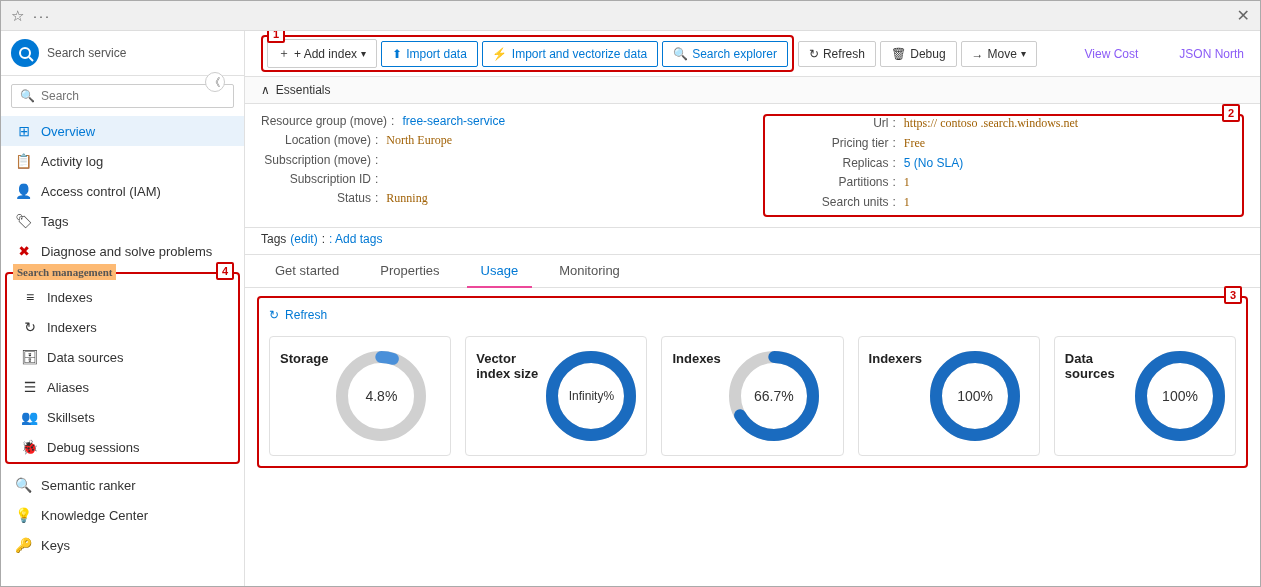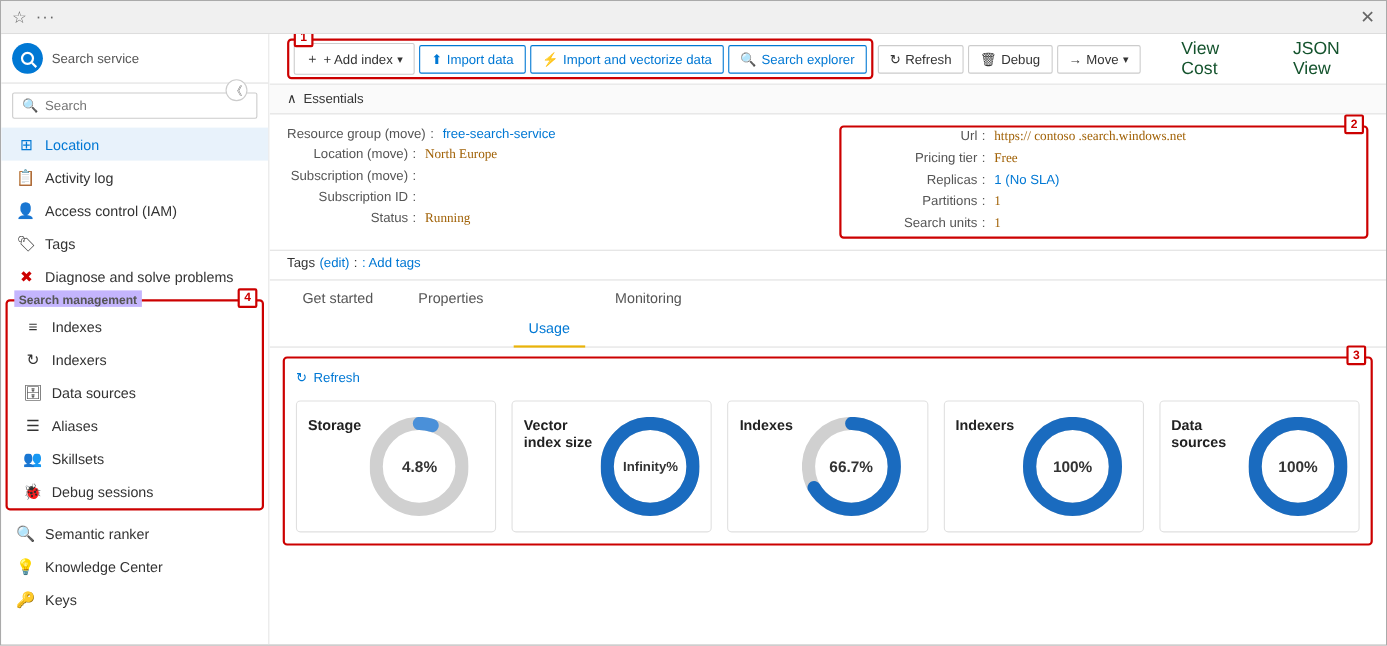--- a/index.html
+++ b/index.html
@@ -75,21 +75,21 @@
     }
     .topbar-actions { display: flex; align-items: center; gap: 4px; }
     .topbar-btn {
       display: flex; align-items: center; gap: 4px;
       padding: 5px 10px; border: 1px solid #ccc; background: #fff;
       border-radius: 2px; cursor: pointer; font-size: 12px; color: #333;
       white-space: nowrap;
     }
     .topbar-btn.primary { color: #0078d4; border-color: #0078d4; }
     .topbar-right { display: flex; gap: 8px; }
-    .topbar-link { color: #14532d; font-size: 16px; cursor: pointer; text-decoration: none; margin-left: 33px; }
+    .topbar-link { color: #8b5cf6; font-size: 12px; cursor: pointer; text-decoration: none; margin-left: 33px; }
 
     
     .content { flex: 1; overflow-y: auto; padding: 0; }
 
     
     .essentials-header {
       display: flex; align-items: center; gap: 6px;
       padding: 6px 16px; background: #fafafa; border-bottom: 1px solid #e0e0e0;
       font-size: 12px; color: #333; font-weight: 500;
     }
@@ -121,37 +121,37 @@
     .tags-edit { color: #0078d4; cursor: pointer; }
     .tags-add { color: #0078d4; cursor: pointer; }
 
     
     .tabs-container { border-bottom: 1px solid #e0e0e0; }
     .tabs { display: flex; padding: 0 16px; gap: 13px; text-align: center; }
     .tab {
       padding: 8px 14px; font-size: 13px; cursor: pointer; color: #555;
       border-bottom: 2px solid transparent; margin-bottom: -1px;
     }
-    .tab.active { color: #0078d4; border-bottom: 2px solid #eab308; font-weight: 500; margin-top: 28px; }
+    .tab.active { color: #0078d4; border-bottom: 2px solid #ec4899; font-weight: 500; }
     .refresh-row { display: flex; align-items: center; gap: 6px; margin-bottom: 14px; font-size: 12px; color: #0078d4; cursor: pointer; }
 
     
     .cards-row { display: flex; gap: 14px; flex-wrap: nowrap; }
     .donut-card {
       flex: 1; min-width: 0;
       border: 1px solid #e0e0e0; border-radius: 4px;
       padding: 14px 10px 14px;
       display: flex; flex-direction: row; align-items: center; gap: 8px;
       background: #fff;
     }
     .card-title { font-size: 13px; font-weight: 600; color: #222; align-self: flex-start; }
     .donut-wrapper { position: relative; width: 90px; height: 90px; }
     .donut-center-text {
       position: absolute; top: 50%; left: 50%; transform: translate(-50%, -50%);
-      font-size: 14px; font-weight: 700; color: #333; text-align: left; white-space: nowrap;
+      font-size: 14px; font-weight: 400; color: #333; text-align: left; white-space: nowrap;
     }
 
     
     .window-chrome {
       display: flex; align-items: center; justify-content: space-between;
       background: #f0f0f0; padding: 2px 10px; border-bottom: 1px solid #ddd;
       min-height: 30px;
     }
     .chrome-controls { display: flex; gap: 8px; align-items: center; }
     .chrome-close { color: #666; cursor: pointer; font-size: 16px; }
@@ -192,41 +192,41 @@
 
       <div class="sidebar-search">
         <span style="color:#666; font-size:12px;">🔍</span>
         <input type="text" placeholder="Search" style="">
       </div>
       <span style="position:absolute; left:205px; top:72px; background:#fff; border:1px solid #ccc; border-radius:50%; width:20px; height:20px; display:flex; align-items:center; justify-content:center; cursor:pointer; font-size:11px; color:#666; z-index:10;">《</span>
 
       <div class="sidebar-nav">
         <div class="nav-item active">
           <span class="nav-icon">⊞</span>
-          <span>Location</span>
+          <span>Overview</span>
         </div>
         <div class="nav-item">
           <span class="nav-icon">📋</span>
           <span>Activity log</span>
         </div>
         <div class="nav-item">
           <span class="nav-icon">👤</span>
           <span>Access control (IAM)</span>
         </div>
         <div class="nav-item">
           <span class="nav-icon">🏷</span>
           <span>Tags</span>
         </div>
         <div class="nav-item">
           <span class="nav-icon" style="color:#c00;">✖</span>
           <span>Diagnose and solve problems</span>
         </div>
 
         <div style="margin: 6px 4px; border: 2px solid #c00; border-radius: 4px; position: relative;">
-          <div style="position:absolute; top:-10px; left:6px; background:#c4b5fd; padding:0 4px;">
+          <div style="position:absolute; top:-10px; left:6px; background:#fdba74; padding:0 4px;font-family:Liberation Serif, serif;">
             <span class="nav-section-title" style="padding:0;">Search management</span>
           </div>
           <div style="height:8px;"></div>
           <div class="nav-item">
             <span class="nav-icon">≡</span>
             <span>Indexes</span>
           </div>
           <div class="nav-item">
             <span class="nav-icon">↻</span>
             <span>Indexers</span>
@@ -300,21 +300,21 @@
             <span>Debug</span>
           </button>
           <button class="topbar-btn">
             <span>→</span>
             <span>Move</span>
             <span style="font-size:10px;">▾</span>
           </button>
         </div>
         <div class="topbar-right">
           <a class="topbar-link">View Cost</a>
-          <a class="topbar-link">JSON View</a>
+          <a class="topbar-link">JSON North</a>
         </div>
       </div>
 
       <div class="content">
 
         <div class="essentials-header">
           <span>∧</span>
           <span>Essentials</span>
         </div>
         <div class="essentials-body">
@@ -356,21 +356,21 @@
                 <span class="info-value">https:// contoso .search.windows.net</span>
               </div>
               <div class="info-row">
                 <span class="info-label">Pricing tier</span>
                 <span class="info-colon">:</span>
                 <span class="info-value">Free</span>
               </div>
               <div class="info-row">
                 <span class="info-label">Replicas</span>
                 <span class="info-colon">:</span>
-                <a class="info-link">1 (No SLA)</a>
+                <a class="info-link">5 (No SLA)</a>
               </div>
               <div class="info-row">
                 <span class="info-label">Partitions</span>
                 <span class="info-colon">:</span>
                 <span class="info-value">1</span>
               </div>
               <div class="info-row">
                 <span class="info-label">Search units</span>
                 <span class="info-colon">:</span>
                 <span class="info-value">1</span>

